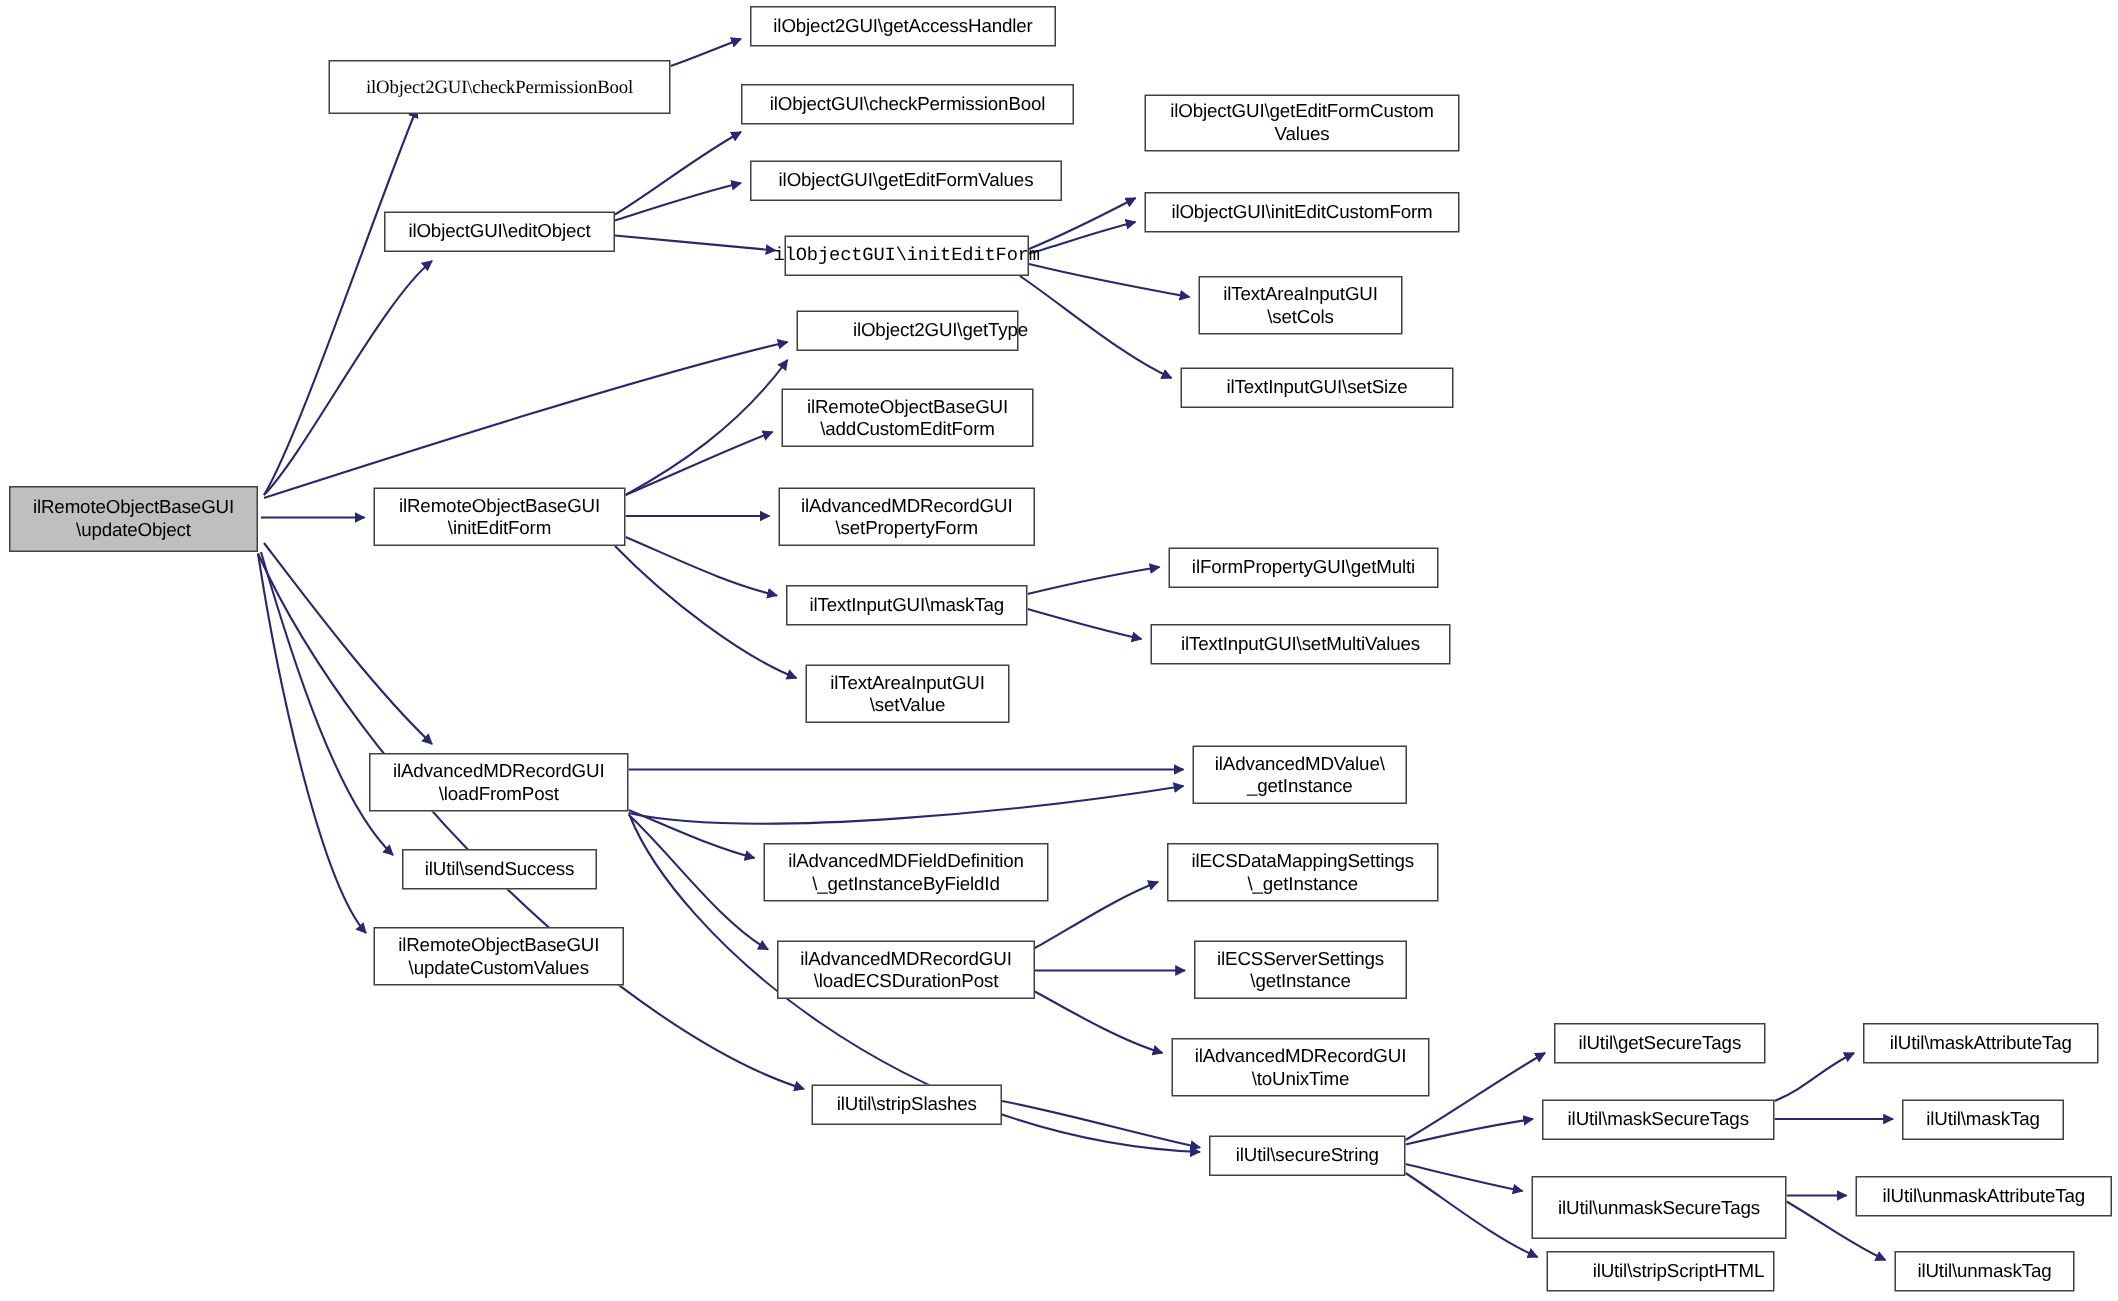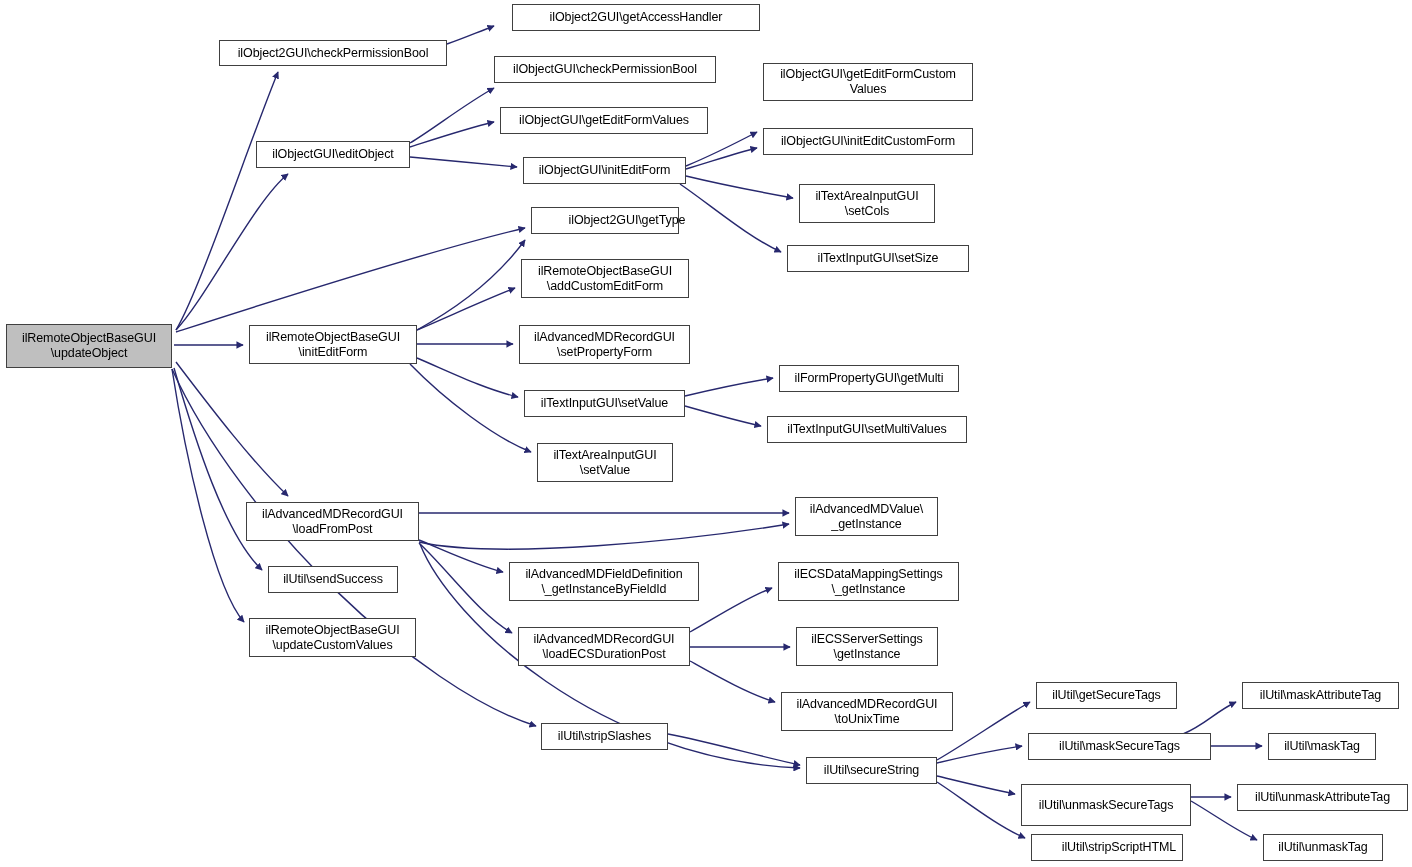--- a/index.html
+++ b/index.html
@@ -92,40 +92,40 @@
         <path d="M 937,782 C 962,798 995,825 1025,838" fill="none" stroke="#27286e" stroke-width="1.4" marker-end="url(#arrow)"></path>
         <path d="M 1183,734 C 1205,725 1215,712 1236,702" fill="none" stroke="#27286e" stroke-width="1.4" marker-end="url(#arrow)"></path>
         <path d="M 1183,746 L 1262,746" fill="none" stroke="#27286e" stroke-width="1.4" marker-end="url(#arrow)"></path>
         <path d="M 1191,797 L 1231,797" fill="none" stroke="#27286e" stroke-width="1.4" marker-end="url(#arrow)"></path>
         <path d="M 1191,801 C 1215,815 1235,830 1257,840" fill="none" stroke="#27286e" stroke-width="1.4" marker-end="url(#arrow)"></path>
       </g>
   </svg>
   <div id="nodes">
       <div class="node root" style="left: 6px; top: 324px; width: 166px; height: 44px;">ilRemoteObjectBaseGUI
 \updateObject</div>
-      <div class="node" style="left: 219px; top: 40px; width: 228px; height: 26px;">ilObject2GUI\checkPermissionBool</div>
-      <div class="node" style="left: 500px; top: 4px; width: 248px; height: 27px; margin-left: 12px;">ilObject2GUI\getAccessHandler</div>
+      <div class="node" style="left: 219px; top: 40px; width: 228px; height: 36px; font-family: Liberation Serif, serif;">ilObject2GUI\checkPermissionBool</div>
+      <div class="node" style="left: 500px; top: 4px; width: 204px; height: 27px;">ilObject2GUI\getAccessHandler</div>
       <div class="node" style="left: 494px; top: 56px; width: 222px; height: 27px;">ilObjectGUI\checkPermissionBool</div>
       <div class="node" style="left: 256px; top: 141px; width: 154px; height: 27px;">ilObjectGUI\editObject</div>
       <div class="node" style="left: 500px; top: 107px; width: 208px; height: 27px;">ilObjectGUI\getEditFormValues</div>
-      <div class="node" style="left: 523px; top: 157px; width: 163px; height: 27px;">ilObjectGUI\initEditForm</div>
+      <div class="node" style="left: 523px; top: 157px; width: 163px; height: 27px; font-family: Liberation Mono, monospace;">ilObjectGUI\initEditForm</div>
       <div class="node" style="left: 763px; top: 63px; width: 210px; height: 38px;">ilObjectGUI\getEditFormCustom
 Values</div>
       <div class="node" style="left: 763px; top: 128px; width: 210px; height: 27px;">ilObjectGUI\initEditCustomForm</div>
       <div class="node" style="left: 799px; top: 184px; width: 136px; height: 39px;">ilTextAreaInputGUI
 \setCols</div>
       <div class="node" style="left: 787px; top: 245px; width: 182px; height: 27px;">ilTextInputGUI\setSize</div>
       <div class="node" style="left: 531px; top: 207px; width: 148px; height: 27px; padding-left: 44px;">ilObject2GUI\getType</div>
       <div class="node" style="left: 249px; top: 325px; width: 168px; height: 39px;">ilRemoteObjectBaseGUI
 \initEditForm</div>
       <div class="node" style="left: 521px; top: 259px; width: 168px; height: 39px;">ilRemoteObjectBaseGUI
 \addCustomEditForm</div>
       <div class="node" style="left: 519px; top: 325px; width: 171px; height: 39px;">ilAdvancedMDRecordGUI
 \setPropertyForm</div>
-      <div class="node" style="left: 524px; top: 390px; width: 161px; height: 27px;">ilTextInputGUI\setValue</div>
+      <div class="node" style="left: 524px; top: 390px; width: 161px; height: 27px;">ilTextInputGUI\maskTag</div>
       <div class="node" style="left: 537px; top: 443px; width: 136px; height: 39px;">ilTextAreaInputGUI
 \setValue</div>
       <div class="node" style="left: 779px; top: 365px; width: 180px; height: 27px;">ilFormPropertyGUI\getMulti</div>
       <div class="node" style="left: 767px; top: 416px; width: 200px; height: 27px;">ilTextInputGUI\setMultiValues</div>
       <div class="node" style="left: 246px; top: 502px; width: 173px; height: 39px;">ilAdvancedMDRecordGUI
 \loadFromPost</div>
       <div class="node" style="left: 268px; top: 566px; width: 130px; height: 27px;">ilUtil\sendSuccess</div>
       <div class="node" style="left: 249px; top: 618px; width: 167px; height: 39px;">ilRemoteObjectBaseGUI
 \updateCustomValues</div>
       <div class="node" style="left: 795px; top: 497px; width: 143px; height: 39px;">ilAdvancedMDValue\
@@ -136,21 +136,21 @@
 \_getInstance</div>
       <div class="node" style="left: 518px; top: 627px; width: 172px; height: 39px;">ilAdvancedMDRecordGUI
 \loadECSDurationPost</div>
       <div class="node" style="left: 796px; top: 627px; width: 142px; height: 39px;">ilECSServerSettings
 \getInstance</div>
       <div class="node" style="left: 781px; top: 692px; width: 172px; height: 39px;">ilAdvancedMDRecordGUI
 \toUnixTime</div>
       <div class="node" style="left: 541px; top: 723px; width: 127px; height: 27px;">ilUtil\stripSlashes</div>
       <div class="node" style="left: 806px; top: 757px; width: 131px; height: 27px;">ilUtil\secureString</div>
       <div class="node" style="left: 1036px; top: 682px; width: 141px; height: 27px;">ilUtil\getSecureTags</div>
-      <div class="node" style="left: 1028px; top: 733px; width: 183px; height: 27px;">ilUtil\maskSecureTags</div>
+      <div class="node" style="left: 1028px; top: 733px; width: 155px; height: 27px;">ilUtil\maskSecureTags</div>
       <div class="node" style="left: 1021px; top: 784px; width: 170px; height: 42px;">ilUtil\unmaskSecureTags</div>
       <div class="node" style="left: 1031px; top: 834px; width: 152px; height: 27px; padding-left: 24px;">ilUtil\stripScriptHTML</div>
       <div class="node" style="left: 1242px; top: 682px; width: 157px; height: 27px;">ilUtil\maskAttributeTag</div>
       <div class="node" style="left: 1268px; top: 733px; width: 108px; height: 27px;">ilUtil\maskTag</div>
       <div class="node" style="left: 1237px; top: 784px; width: 171px; height: 27px;">ilUtil\unmaskAttributeTag</div>
       <div class="node" style="left: 1263px; top: 834px; width: 120px; height: 27px;">ilUtil\unmaskTag</div>
     </div>
 </div>
 
 </body></html>

